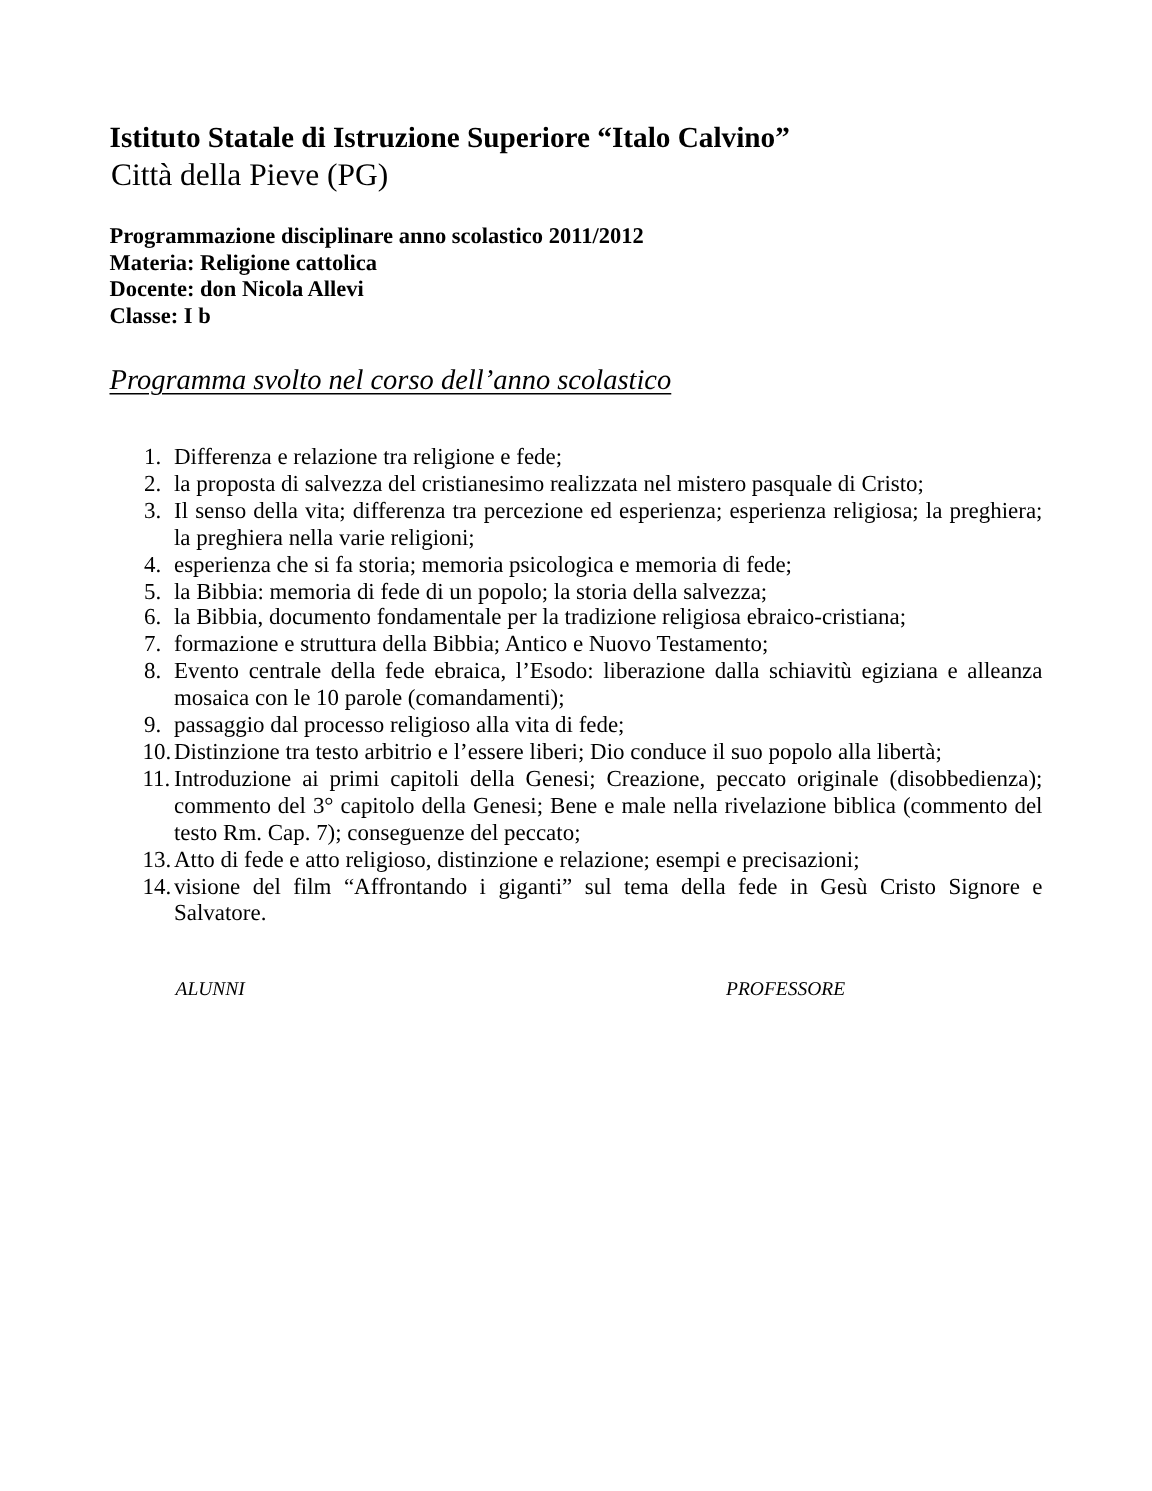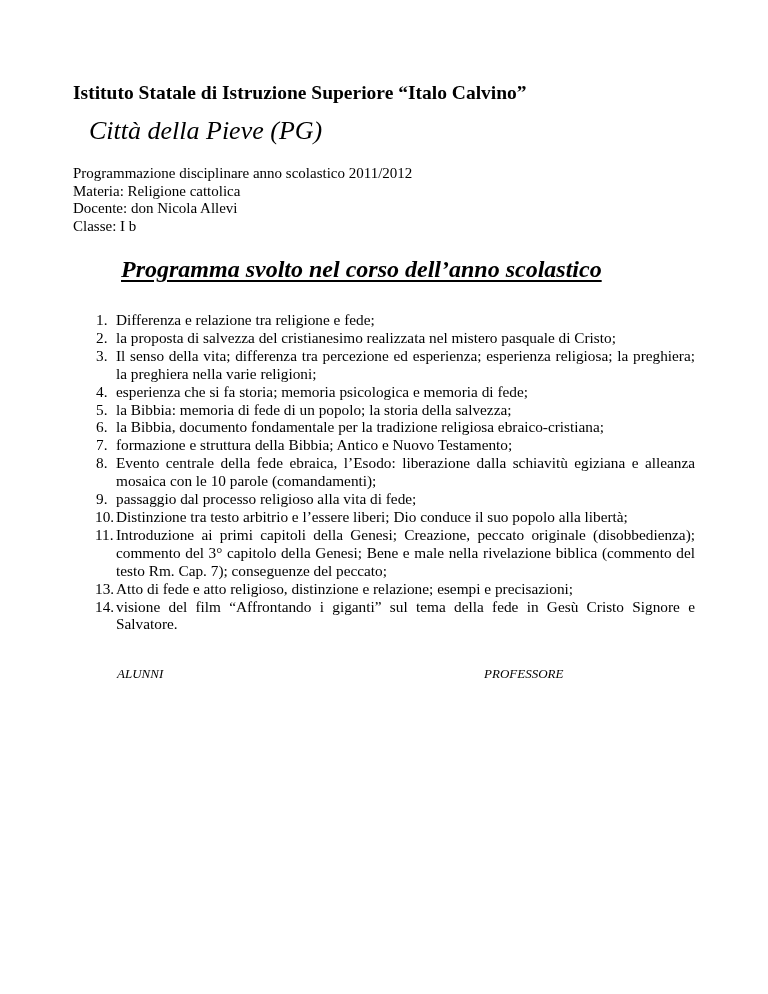--- a/index.html
+++ b/index.html
@@ -21,41 +21,39 @@
       top: 82px;
       width: 622px;
     }
     .school-name {
       font-weight: bold;
       font-size: 19.5px;
       line-height: 22px;
       margin: 0;
     }
     .city {
-      font-size: 26px;
+      font-size: 21px;
       line-height: 22px;
-      margin: 16px;
-      font-style: italic;
+      margin: 1px;
     }
     .meta {
       margin-top: 23px;
-      font-weight: normal;
+      font-weight: bold;
       font-size: 15px;
       line-height: 17.5px;
     }
     .meta div { margin: 0; }
     .section-title {
       margin-top: 22px;
-      font-weight: bold;
+      font-weight: normal;
       font-style: italic;
-      font-size: 24px;
+      font-size: 19px;
       line-height: 24px;
       text-decoration: underline;
       text-underline-offset: 3px;
-      margin-left: 48px;
     }
     .program-list {
       list-style: none;
       margin: 30px 0 0 0;
       padding: 0;
       font-size: 15.3px;
       line-height: 17.9px;
     }
     .program-list li {
       position: relative;

